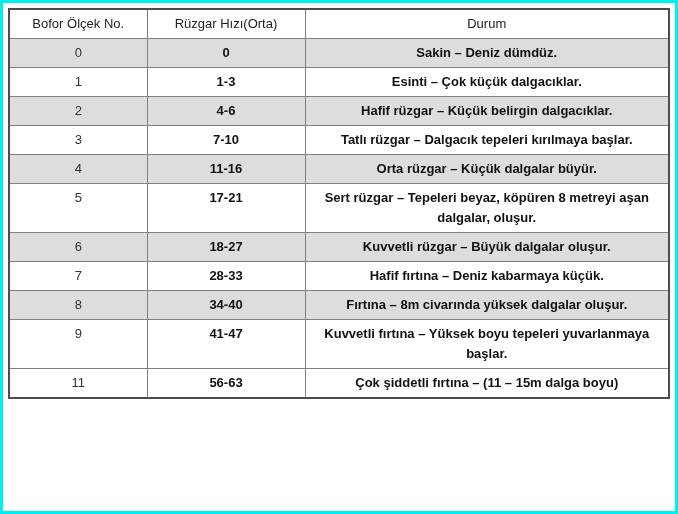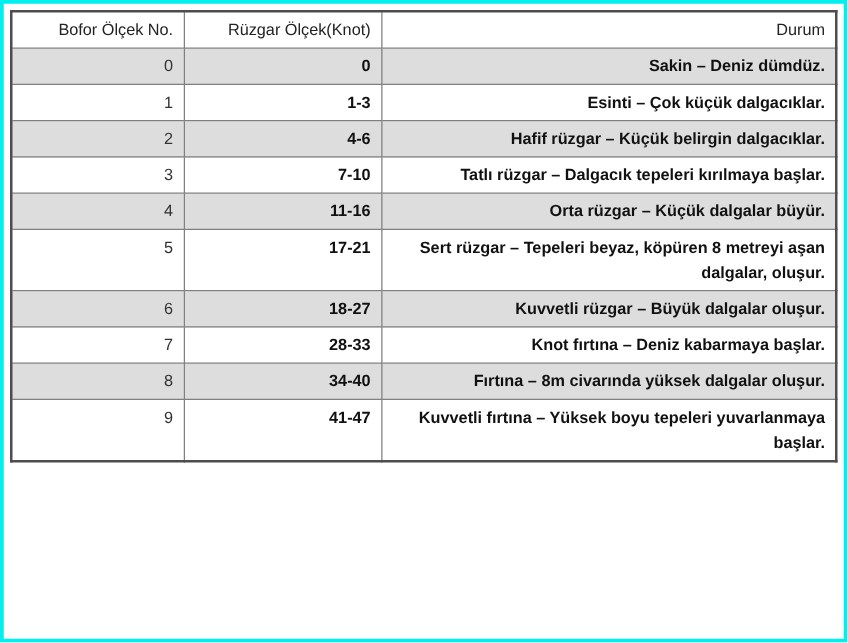--- a/index.html
+++ b/index.html
@@ -25,21 +25,21 @@
     border: 2px solid var(--table-outer-border, #4d4d4d);
   }
   col.c-no    { width: 138px; }
   col.c-speed { width: 158px; }
   col.c-desc  { width: auto; }
   th, td {
     border: 1px solid var(--table-cell-border, #7f7f7f);
     padding: 4px 8px;
     font-size: 13px;
     line-height: 20px;
-    text-align: right;
+    text-align: center;
     vertical-align: top;
     color: #111111;
     word-wrap: break-word;
   }
   th {
     font-weight: 400;
     color: #222222;
     background: #ffffff;
   }
   tbody td { font-weight: bold; }
@@ -52,21 +52,21 @@
 <div class="frame">
   <table class="beaufort">
     <colgroup>
       <col class="c-no">
       <col class="c-speed">
       <col class="c-desc">
     </colgroup>
     <thead>
       <tr>
         <th>Bofor Ölçek No.</th>
-        <th>Rüzgar Ölçek(Knot)</th>
+        <th>Rüzgar Hızı(Orta)</th>
         <th>Durum</th>
       </tr>
     </thead>
     <tbody id="table-body">
         <tr class="alt">
     <td class="col-no">0</td>
     <td class="col-speed">0</td>
     <td class="col-desc">Sakin – Deniz dümdüz.</td>
   </tr>
         <tr>
@@ -95,27 +95,32 @@
     <td class="col-desc">Sert rüzgar – Tepeleri beyaz, köpüren 8 metreyi aşan dalgalar, oluşur.</td>
   </tr>
         <tr class="alt">
     <td class="col-no">6</td>
     <td class="col-speed">18-27</td>
     <td class="col-desc">Kuvvetli rüzgar – Büyük dalgalar oluşur.</td>
   </tr>
         <tr>
     <td class="col-no">7</td>
     <td class="col-speed">28-33</td>
-    <td class="col-desc">Knot fırtına – Deniz kabarmaya başlar.</td>
+    <td class="col-desc">Hafif fırtına – Deniz kabarmaya küçük.</td>
   </tr>
         <tr class="alt">
     <td class="col-no">8</td>
     <td class="col-speed">34-40</td>
     <td class="col-desc">Fırtına – 8m civarında yüksek dalgalar oluşur.</td>
   </tr>
         <tr>
     <td class="col-no">9</td>
     <td class="col-speed">41-47</td>
     <td class="col-desc">Kuvvetli fırtına – Yüksek boyu tepeleri yuvarlanmaya başlar.</td>
   </tr>
+        <tr>
+    <td class="col-no">11</td>
+    <td class="col-speed">56-63</td>
+    <td class="col-desc">Çok şiddetli fırtına – (11 – 15m dalga boyu)</td>
+  </tr>
       </tbody>
   </table>
 </div>
 
 </body></html>

